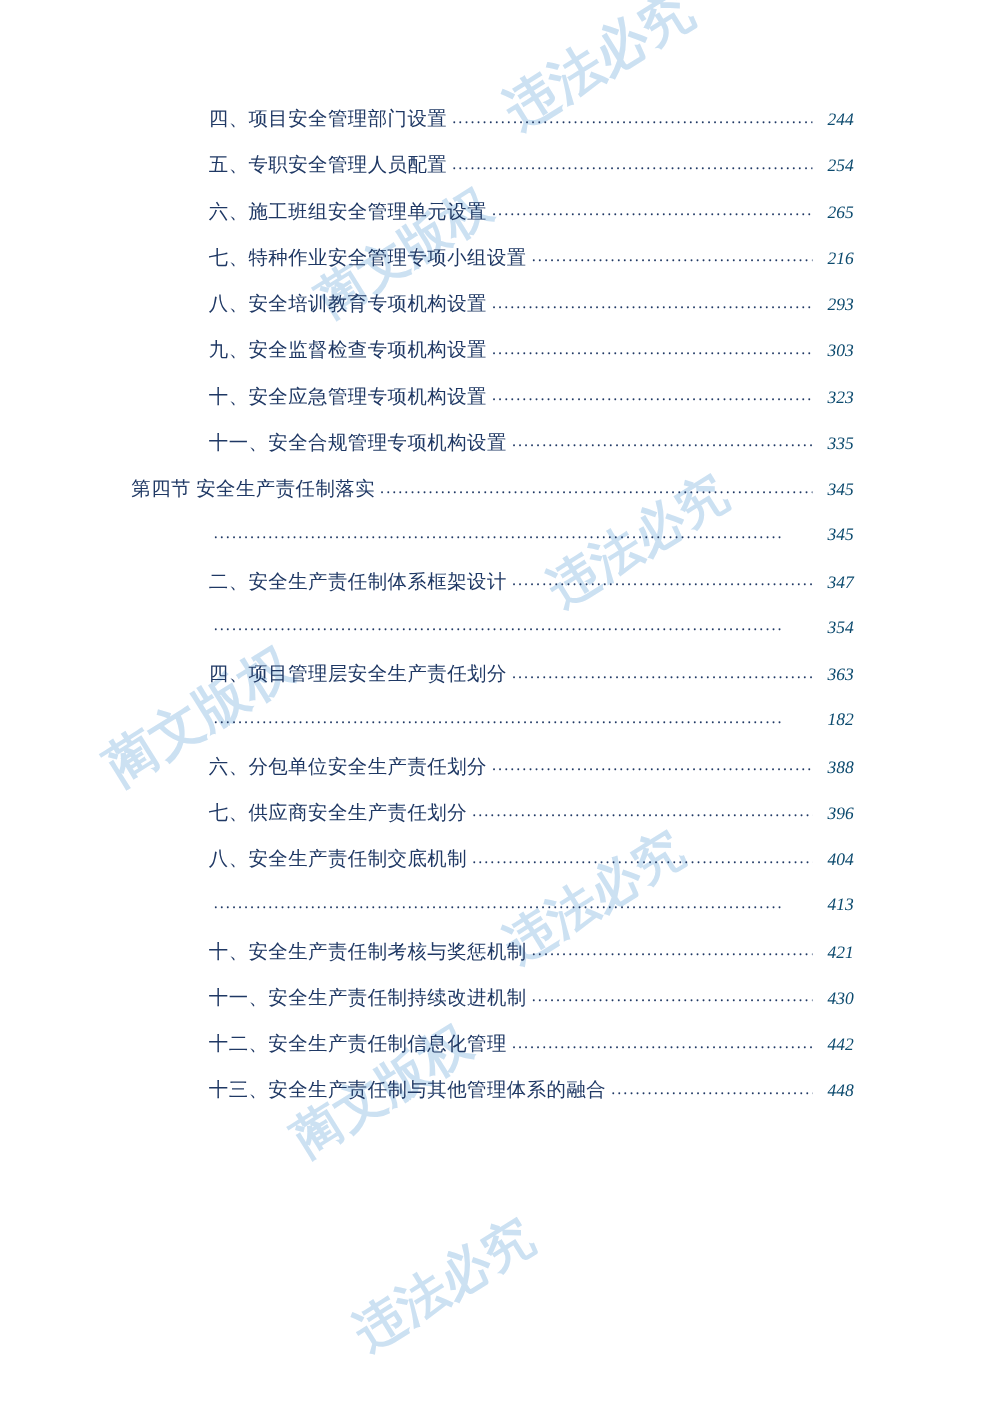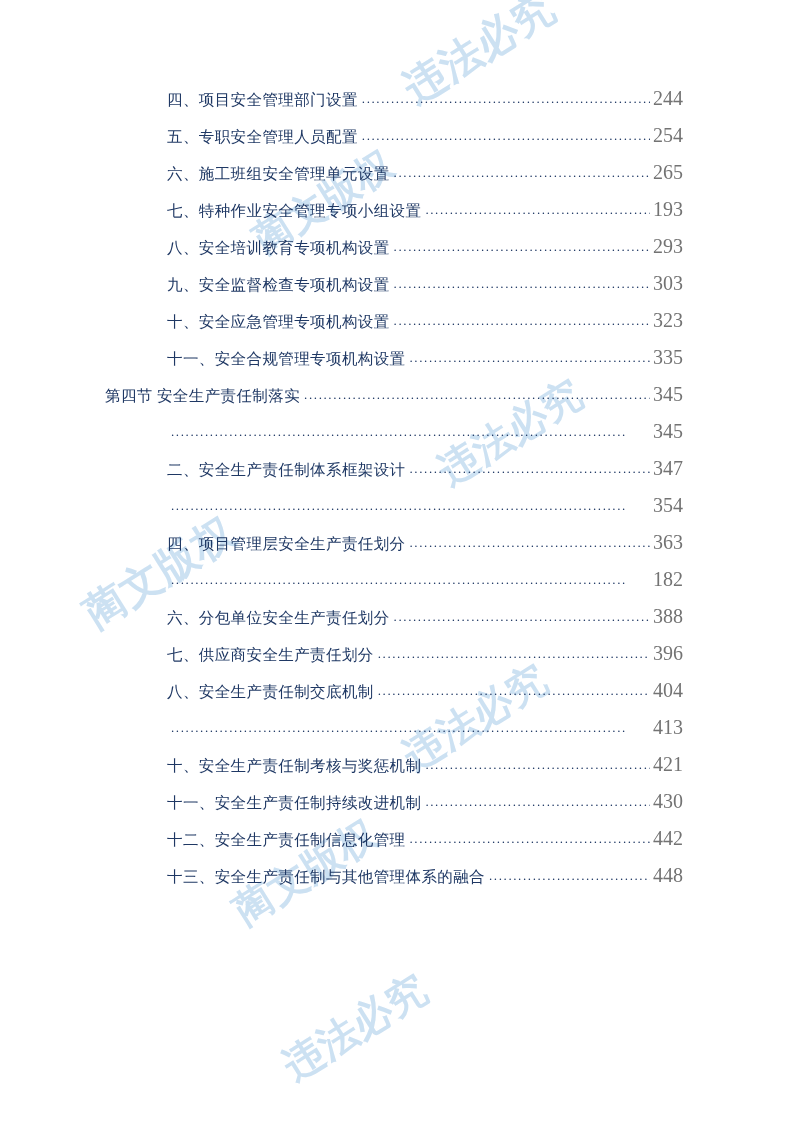--- a/index.html
+++ b/index.html
@@ -49,24 +49,25 @@
     color: #1f3864;
     font-size: 13px;
     letter-spacing: 1.6px;
     position: relative;
     top: -2px;
     white-space: nowrap;
   }
 
   .toc-row .page-num {
     flex: 0 0 auto;
-    color: #737373;
-    font-size: 20px;
+    color: #0c4a6e;
+    font-size: 14px;
     text-align: right;
     min-width: 30px;
+    font-style: italic;
   }
 
   
   .lvl-section { padding-left: 0px; }
   .lvl-item    { padding-left: 62px; justify-content: center; }
 
   .lvl-section .label { font-weight: normal; }
 
   
   .wm {
@@ -116,21 +117,21 @@
         <span class="page-num">254</span>
       </div>
       <div class="toc-row lvl-item">
         <span class="label">六、施工班组安全管理单元设置</span>
         <span class="dots">..............................................................................................</span>
         <span class="page-num">265</span>
       </div>
       <div class="toc-row lvl-item">
         <span class="label">七、特种作业安全管理专项小组设置</span>
         <span class="dots">..............................................................................................</span>
-        <span class="page-num">193</span>
+        <span class="page-num">216</span>
       </div>
       <div class="toc-row lvl-item">
         <span class="label">八、安全培训教育专项机构设置</span>
         <span class="dots">..............................................................................................</span>
         <span class="page-num">293</span>
       </div>
       <div class="toc-row lvl-item">
         <span class="label">九、安全监督检查专项机构设置</span>
         <span class="dots">..............................................................................................</span>
         <span class="page-num">303</span>

